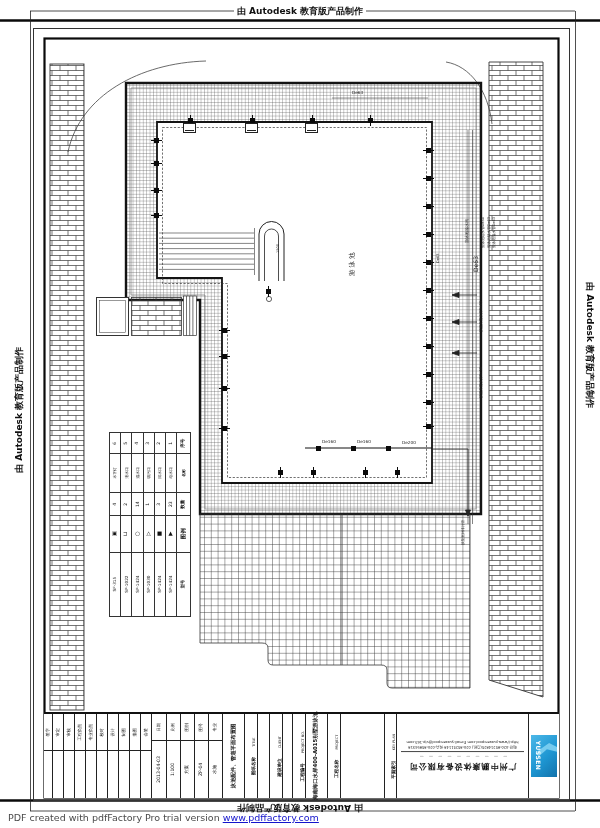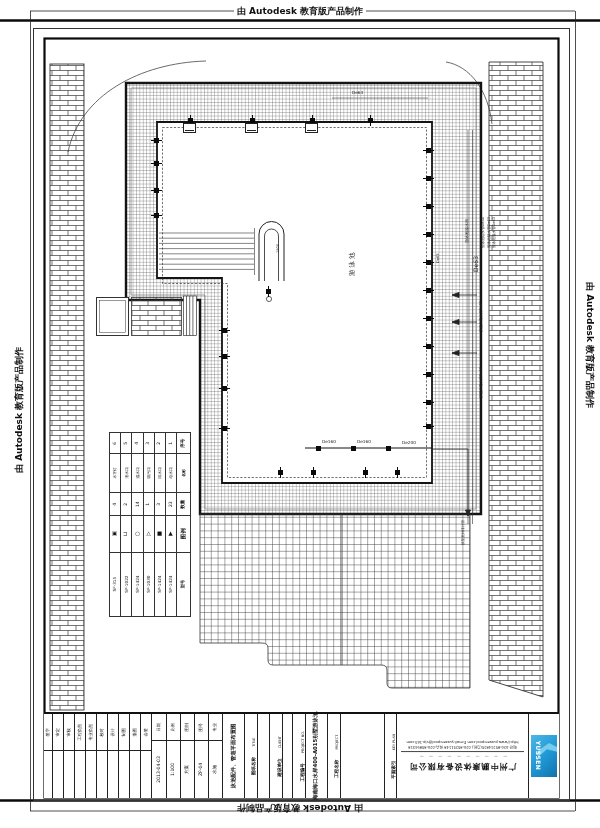--- a/index.html
+++ b/index.html
@@ -128,20 +128,23 @@
     </g>
 
     <line x1="332" y1="98" x2="428" y2="98" stroke="#333" stroke-width="0.5"></line>
   </svg>
 
   <div class="abs wm" id="wm-top"><span>由 Autodesk 教育版产品制作</span></div>
   <div class="abs wm" id="wm-bottom"><span>由 Autodesk 教育版产品制作</span></div>
   <div class="abs wm" id="wm-left"><span>由 Autodesk 教育版产品制作</span></div>
   <div class="abs wm" id="wm-right"><span>由 Autodesk 教育版产品制作</span></div>
 
+  <div class="abs" id="pdf-footer">
+    <span>PDF created with pdfFactory Pro trial version </span><a href="#">www.pdffactory.com</a>
+  </div>
 
   <div class="abs" id="plan-labels">
       <div class="lbl" style="left: 349px; top: 276px; font-size: 6.5px; letter-spacing: 2px; transform: rotate(-90deg);">游泳池</div>
       <div class="lbl" style="left: 465px; top: 243px; font-size: 4px; transform: rotate(-90deg);">游泳池溢水沟</div>
       <div class="lbl" style="left: 473px; top: 272px; font-size: 6px; transform: rotate(-90deg);">De63</div>
       <div class="lbl" style="left: 482px; top: 248px; font-size: 3.6px; transform: rotate(-90deg);">游泳池给水管De50</div>
       <div class="lbl" style="left: 487.5px; top: 248px; font-size: 3.6px; transform: rotate(-90deg);">游泳池回水管De63</div>
       <div class="lbl" style="left: 493px; top: 248px; font-size: 3.6px; transform: rotate(-90deg);">游泳池溢水管De63</div>
       <div class="lbl" style="left: 480px; top: 332px; font-size: 3.6px; transform: rotate(-90deg);">接室外雨水井De63</div>
       <div class="lbl" style="left: 480px; top: 398px; font-size: 3.6px; transform: rotate(-90deg);">接室外雨水井De50</div>

